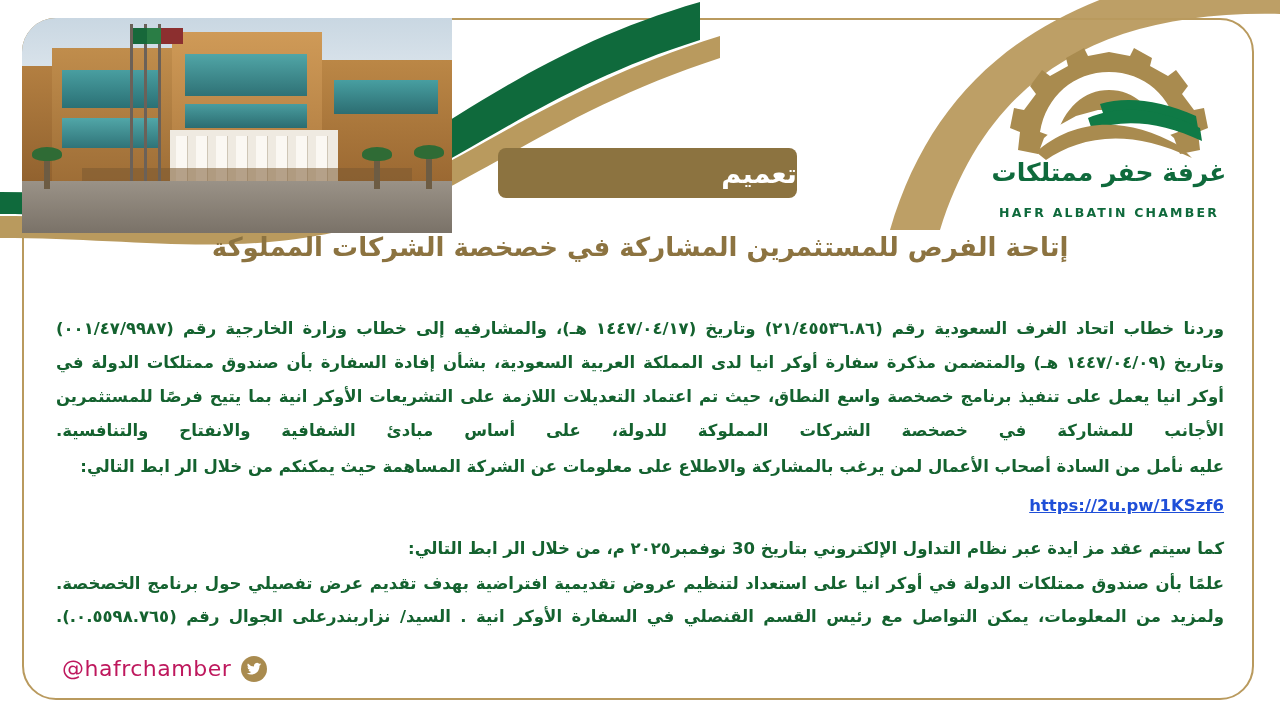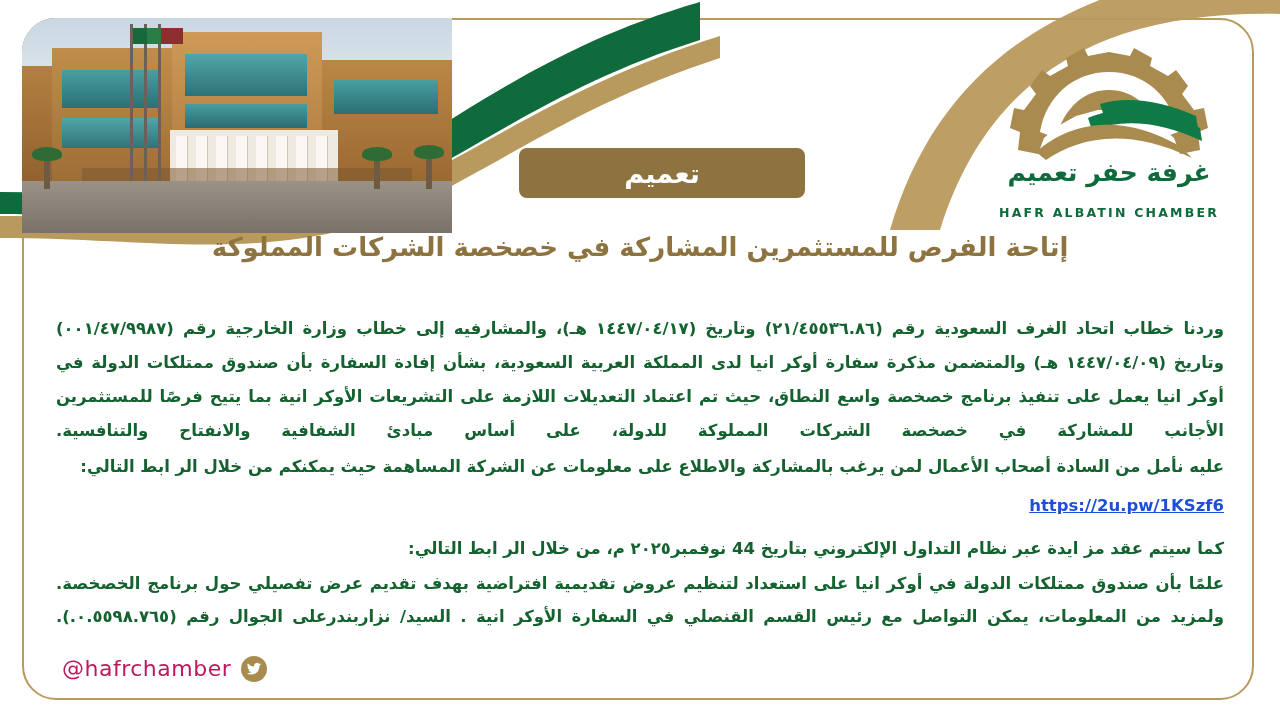--- a/index.html
+++ b/index.html
@@ -77,25 +77,26 @@
   .palmtop{position:absolute;width:30px;height:14px;border-radius:50% 50% 40% 40%;background:#2f6b35;}
 
   
   .swoosh{position:absolute;left:0;top:0;width:720px;height:270px;z-index:3;pointer-events:none;}
 
   
   .gold-arc{position:absolute;right:0;top:0;width:640px;height:230px;z-index:1;pointer-events:none;}
 
   
   .ribbon{
-    position:absolute;left:519px;top:148px;
+    position:absolute;left:498px;top:148px;
     width:286px;height:50px;
     background:#8c7340;border-radius:8px;
-    display:flex;align-items:center;justify-content:center;
+    display:flex;align-items:center;justify-content:flex-start;
     z-index:6;
+    padding-left:13px;
   }
   .ribbon span{
     color:#ffffff;font-size:27px;font-weight:bold;
     letter-spacing:1px;line-height:1;
   }
 
   
   .logo{
     position:absolute;right:46px;top:46px;
     width:250px;height:160px;z-index:6;
@@ -228,37 +229,37 @@
                C 150 44, 170 62, 178 92
                L 194 86
                C 188 50, 160 26, 125 26 Z" fill="#ffffff"></path>
 
       <path d="M116 58 C 142 50, 176 54, 212 70 L 214 82 C 178 66, 146 62, 120 70 Z" fill="#0f7a46"></path>
 
       <path d="M104 72 C 136 58, 176 62, 216 82 L 218 95 C 178 76, 140 72, 108 84 Z" fill="#0f7a46"></path>
 
       <path d="M52 106 C 86 76, 136 66, 196 100 L 208 112 C 142 80, 94 92, 62 114 Z" fill="#a98b4f"></path>
     </svg>
-    <div class="logo-ar">غرفة حفر تعميم</div>
+    <div class="logo-ar">غرفة حفر ممتلكات</div>
     <div class="logo-en">HAFR ALBATIN CHAMBER</div>
   </div>
 
   <div class="ribbon">
     <span>تعميم</span>
   </div>
 
   <div class="headline">إتاحة الفرص للمستثمرين المشاركة في خصخصة الشركات المملوكة</div>
 
   <div class="body">
     <p class="p-just">وردنا خطاب اتحاد الغرف السعودية رقم (٢١/٤٥٥٣٦.٨٦) وتاريخ (١٤٤٧/٠٤/١٧ هـ)، والمشارفيه إلى خطاب وزارة الخارجية رقم (٠٠١/٤٧/٩٩٨٧) وتاريخ (١٤٤٧/٠٤/٠٩ هـ) والمتضمن مذكرة سفارة أوكر انيا لدى المملكة العربية السعودية، بشأن إفادة السفارة بأن صندوق ممتلكات الدولة في أوكر انيا يعمل على تنفيذ برنامج خصخصة واسع النطاق، حيث تم اعتماد التعديلات اللازمة على التشريعات الأوكر انية بما يتيح فرصًا للمستثمرين الأجانب للمشاركة في خصخصة الشركات المملوكة للدولة، على أساس مبادئ الشفافية والانفتاح والتنافسية.</p>
     <p class="p-right">عليه نأمل من السادة أصحاب الأعمال لمن يرغب بالمشاركة والاطلاع على معلومات عن الشركة المساهمة حيث يمكنكم من خلال الر ابط التالي:</p>
     <div class="link-line">
       <a class="link" href="#">https://2u.pw/1KSzf6</a>
     </div>
-    <p class="p-right">كما سيتم عقد مز ايدة عبر نظام التداول الإلكتروني بتاريخ 44 نوفمبر٢٠٢٥ م، من خلال الر ابط التالي:</p>
+    <p class="p-right">كما سيتم عقد مز ايدة عبر نظام التداول الإلكتروني بتاريخ 30 نوفمبر٢٠٢٥ م، من خلال الر ابط التالي:</p>
     <p class="p-just tight">علمًا بأن صندوق ممتلكات الدولة في أوكر انيا على استعداد لتنظيم عروض تقديمية افتراضية بهدف تقديم عرض تفصيلي حول برنامج الخصخصة. ولمزيد من المعلومات، يمكن التواصل مع رئيس القسم القنصلي في السفارة الأوكر انية . السيد/ نزاربندرعلى الجوال رقم (٠.٥٥٩٨.٧٦٥.).</p>
   </div>
 
   <div class="footer">
     <span class="tw-badge">
       <svg viewBox="0 0 24 24" aria-hidden="true">
           <path fill="#ffffff" d="M23 4.9a8.7 8.7 0 0 1-2.5.7 4.4 4.4 0 0 0 1.9-2.4 8.8 8.8 0 0 1-2.8 1.1 4.4 4.4 0 0 0-7.5 4A12.4 12.4 0 0 1 2.9 3.7a4.4 4.4 0 0 0 1.4 5.9 4.3 4.3 0 0 1-2-.6 4.4 4.4 0 0 0 3.5 4.3 4.4 4.4 0 0 1-2 .1 4.4 4.4 0 0 0 4.1 3A8.9 8.9 0 0 1 1 18.3a12.4 12.4 0 0 0 6.7 2c8.1 0 12.5-6.7 12.5-12.5v-.6A8.9 8.9 0 0 0 23 4.9z"></path>
         </svg>
     </span>
     <span class="handle">@hafrchamber</span>

